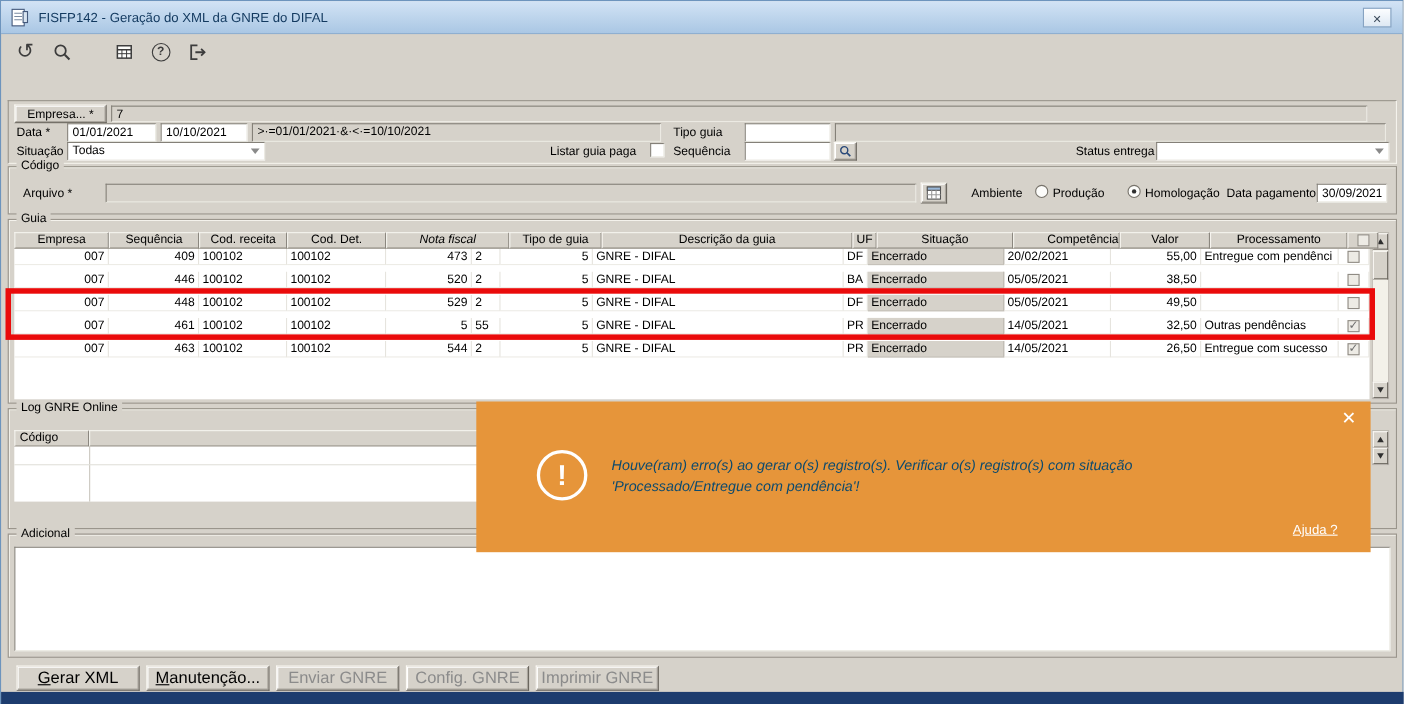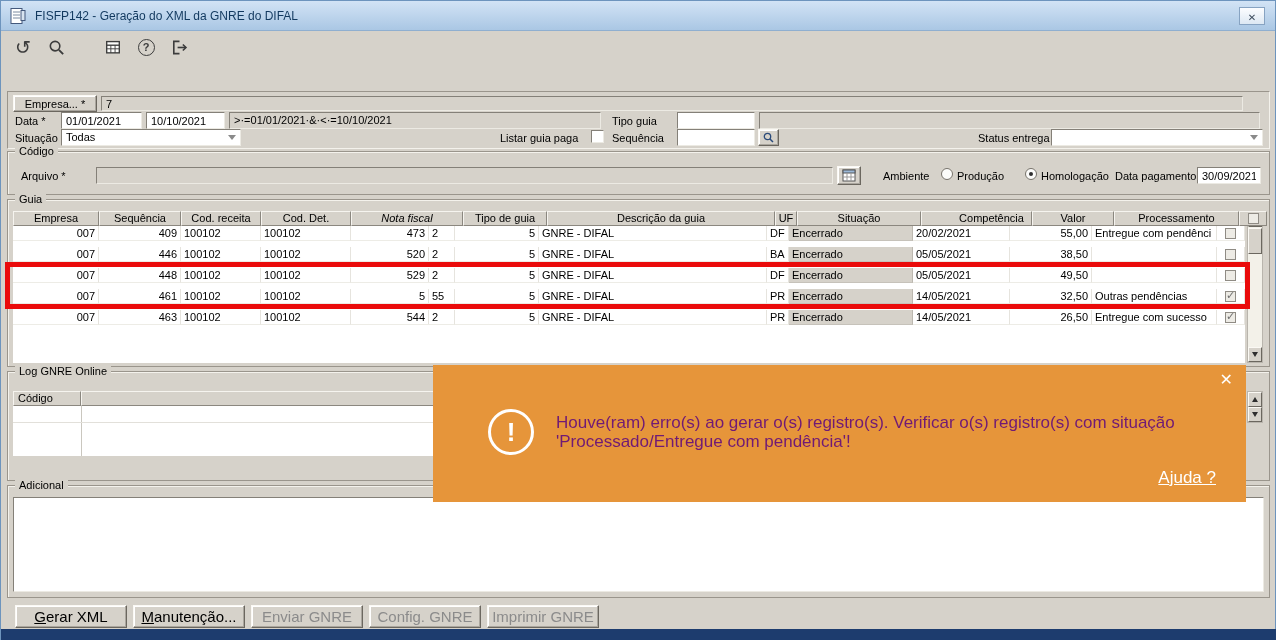--- a/index.html
+++ b/index.html
@@ -91,22 +91,22 @@
 .log-th-cod{left:12px;top:390px;width:68px;}
 .log-th-rest{left:80px;top:390px;width:1164px;}
 .log-body{position:absolute;left:12px;top:405px;width:1232px;height:50px;background:#fff;}
 .log-vline{position:absolute;left:68px;top:0;width:1px;height:50px;background:#cac7bf;}
 .log-hline{position:absolute;left:0;top:16px;width:100%;height:1px;background:#e2e0da;}
 .toast{position:absolute;left:432px;top:364px;width:813px;height:137px;background:#e6953a;z-index:100;}
 .toast-close{position:absolute;right:13px;top:5px;color:#fff;cursor:default;}
 .toast-close::before{content:"\2715";font-size:16px;font-weight:bold;font-family:"DejaVu Sans",sans-serif;}
 .toast-icon{position:absolute;left:55px;top:44px;width:46px;height:46px;border:3px solid #fff;border-radius:50%;display:flex;align-items:center;justify-content:center;}
 .toast-excl{color:#fff;font-size:26px;font-weight:bold;line-height:1;}
-.toast-msg{position:absolute;left:123px;top:48px;width:640px;color:#701a75;font-size:17px;line-height:19px;}
-.toast-help{position:absolute;right:30px;bottom:14px;color:#fff;font-size:17px;text-decoration:underline;cursor:pointer;}
+.toast-msg{position:absolute;left:123px;top:48px;width:640px;color:#0c4a6e;font-size:13px;line-height:19px;font-style:italic;}
+.toast-help{position:absolute;right:30px;bottom:14px;color:#fff;font-size:12px;text-decoration:underline;cursor:pointer;}
 .grp-adicional{left:6px;top:484px;width:1263px;height:113px;}
 .legend-adicional{left:14px;top:478px;}
 .adicional-area{position:absolute;left:12px;top:496px;width:1251px;height:95px;background:#fff;border:1px solid;border-color:#848078 #eceae3 #eceae3 #848078;}
 .action-bar{position:absolute;left:14px;top:604px;display:flex;gap:6px;}
 .wbtn{width:112px;height:23px;background:#d6d2ca;border:1px solid;border-color:#fbf9f4 #6b675f #6b675f #fbf9f4;box-shadow:inset -1px -1px 0 #aaa69e,inset 1px 1px 0 #fff;font-family:inherit;font-size:15px;color:#000;cursor:default;}
 .wbtn.disabled{color:#8b8b8b;}
 .statusbar{position:absolute;left:0;top:628px;width:1276px;height:12px;background:#1d3c6e;}
 </style>
 </head>
 <body>
@@ -220,21 +220,21 @@
   <div class="thead">
       <div class="th" style="width: 86px;">Empresa</div>
       <div class="th" style="width: 82px;">Sequência</div>
       <div class="th" style="width: 80px;">Cod. receita</div>
       <div class="th" style="width: 90px;">Cod. Det.</div>
       <div class="th" style="width: 112px; font-style: italic;">Nota fiscal</div>
       <div class="th" style="width: 84px;">Tipo de guia</div>
       <div class="th" style="width: 228px;">Descrição da guia</div>
       <div class="th" style="width: 22px;">UF</div>
       <div class="th" style="width: 124px;">Situação</div>
-      <div class="th" style="width: 111px; padding-left: 30px;">Competência</div>
+      <div class="th" style="width: 97px; padding-left: 30px;">Competência</div>
       <div class="th" style="width: 82px;">Valor</div>
       <div class="th" style="width: 125px;">Processamento</div>
       <div class="th thcheck" style="width: 28px;">
         <span class="cb"></span>
       </div>
     </div>
   <div class="tbody">
       <div class="trow">
         <div class="td ta-r" style="width: 86px;">007</div>
         <div class="td ta-r" style="width: 82px;">409</div>

